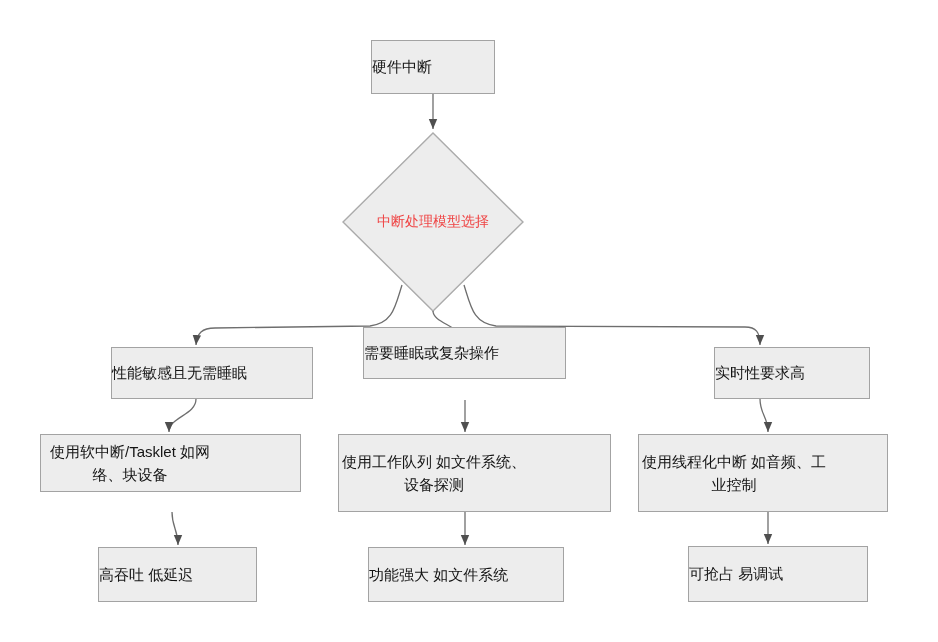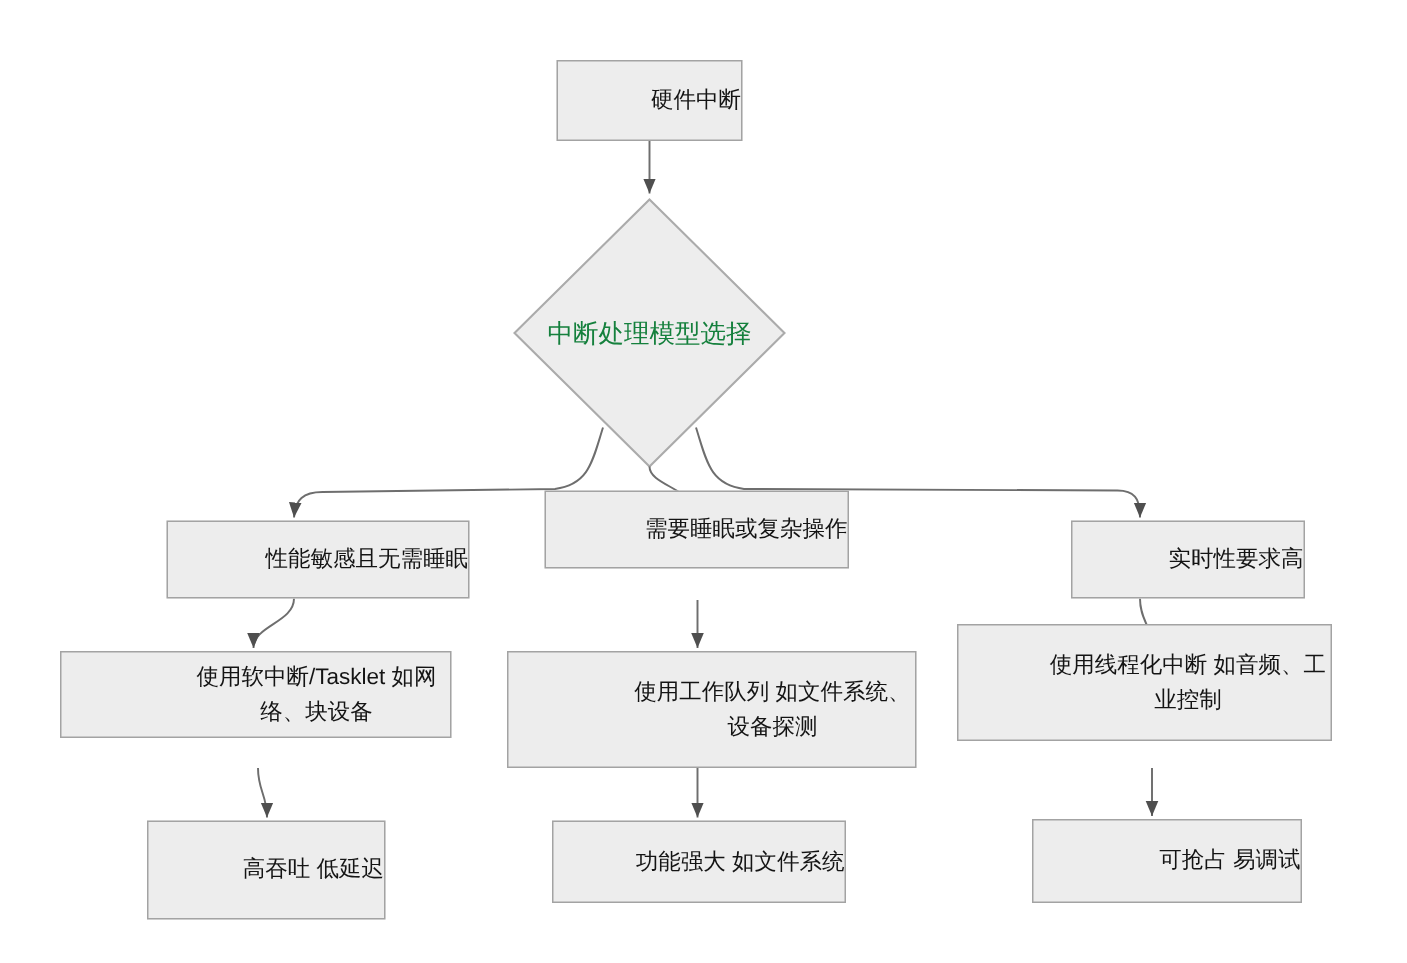--- a/index.html
+++ b/index.html
@@ -22,37 +22,37 @@
     width: 938px;
     height: 642px;
   }
   .node {
     position: absolute;
     background: #ededed;
     border: 1.6px solid #a3a3a3;
     box-sizing: border-box;
     display: flex;
     align-items: center;
-    justify-content: flex-end;
+    justify-content: flex-start;
     text-align: center;
     font-size: 15px;
     color: #141414;
     line-height: 1.55;
   }
   .node .lbl {
     display: inline-block;
   }
   .diamond-label {
     position: absolute;
     display: flex;
     align-items: center;
     justify-content: center;
     text-align: center;
-    font-size: 17px;
-    color: #15803d;
+    font-size: 14px;
+    color: #ef4444;
     font-family: Liberation Mono, monospace;
   }
 </style>
 </head>
 <body>
 
 <div class="canvas">
 
   <svg class="connector-layer" viewBox="0 0 938 642" xmlns="http://www.w3.org/2000/svg">
     <defs>
@@ -103,25 +103,25 @@
   </div>
 
   <div class="node" style="left:40px; top:434px; width:261px; height:58px;">
     <span class="lbl" style="max-width:178px;">使用软中断/Tasklet 如网络、块设备</span>
   </div>
 
   <div class="node" style="left:338px; top:434px; width:273px; height:78px;">
     <span class="lbl" style="max-width:190px;">使用工作队列 如文件系统、设备探测</span>
   </div>
 
-  <div class="node" style="left:638px; top:416px; width:250px; height:78px;">
+  <div class="node" style="left:638px; top:434px; width:250px; height:78px;">
     <span class="lbl" style="max-width:190px;">使用线程化中断 如音频、工业控制</span>
   </div>
 
-  <div class="node" style="left:98px; top:547px; width:159px; height:66px;">
+  <div class="node" style="left:98px; top:547px; width:159px; height:55px;">
     <span class="lbl">高吞吐 低延迟</span>
   </div>
 
   <div class="node" style="left:368px; top:547px; width:196px; height:55px;">
     <span class="lbl">功能强大 如文件系统</span>
   </div>
 
   <div class="node" style="left:688px; top:546px; width:180px; height:56px;">
     <span class="lbl">可抢占 易调试</span>
   </div>

